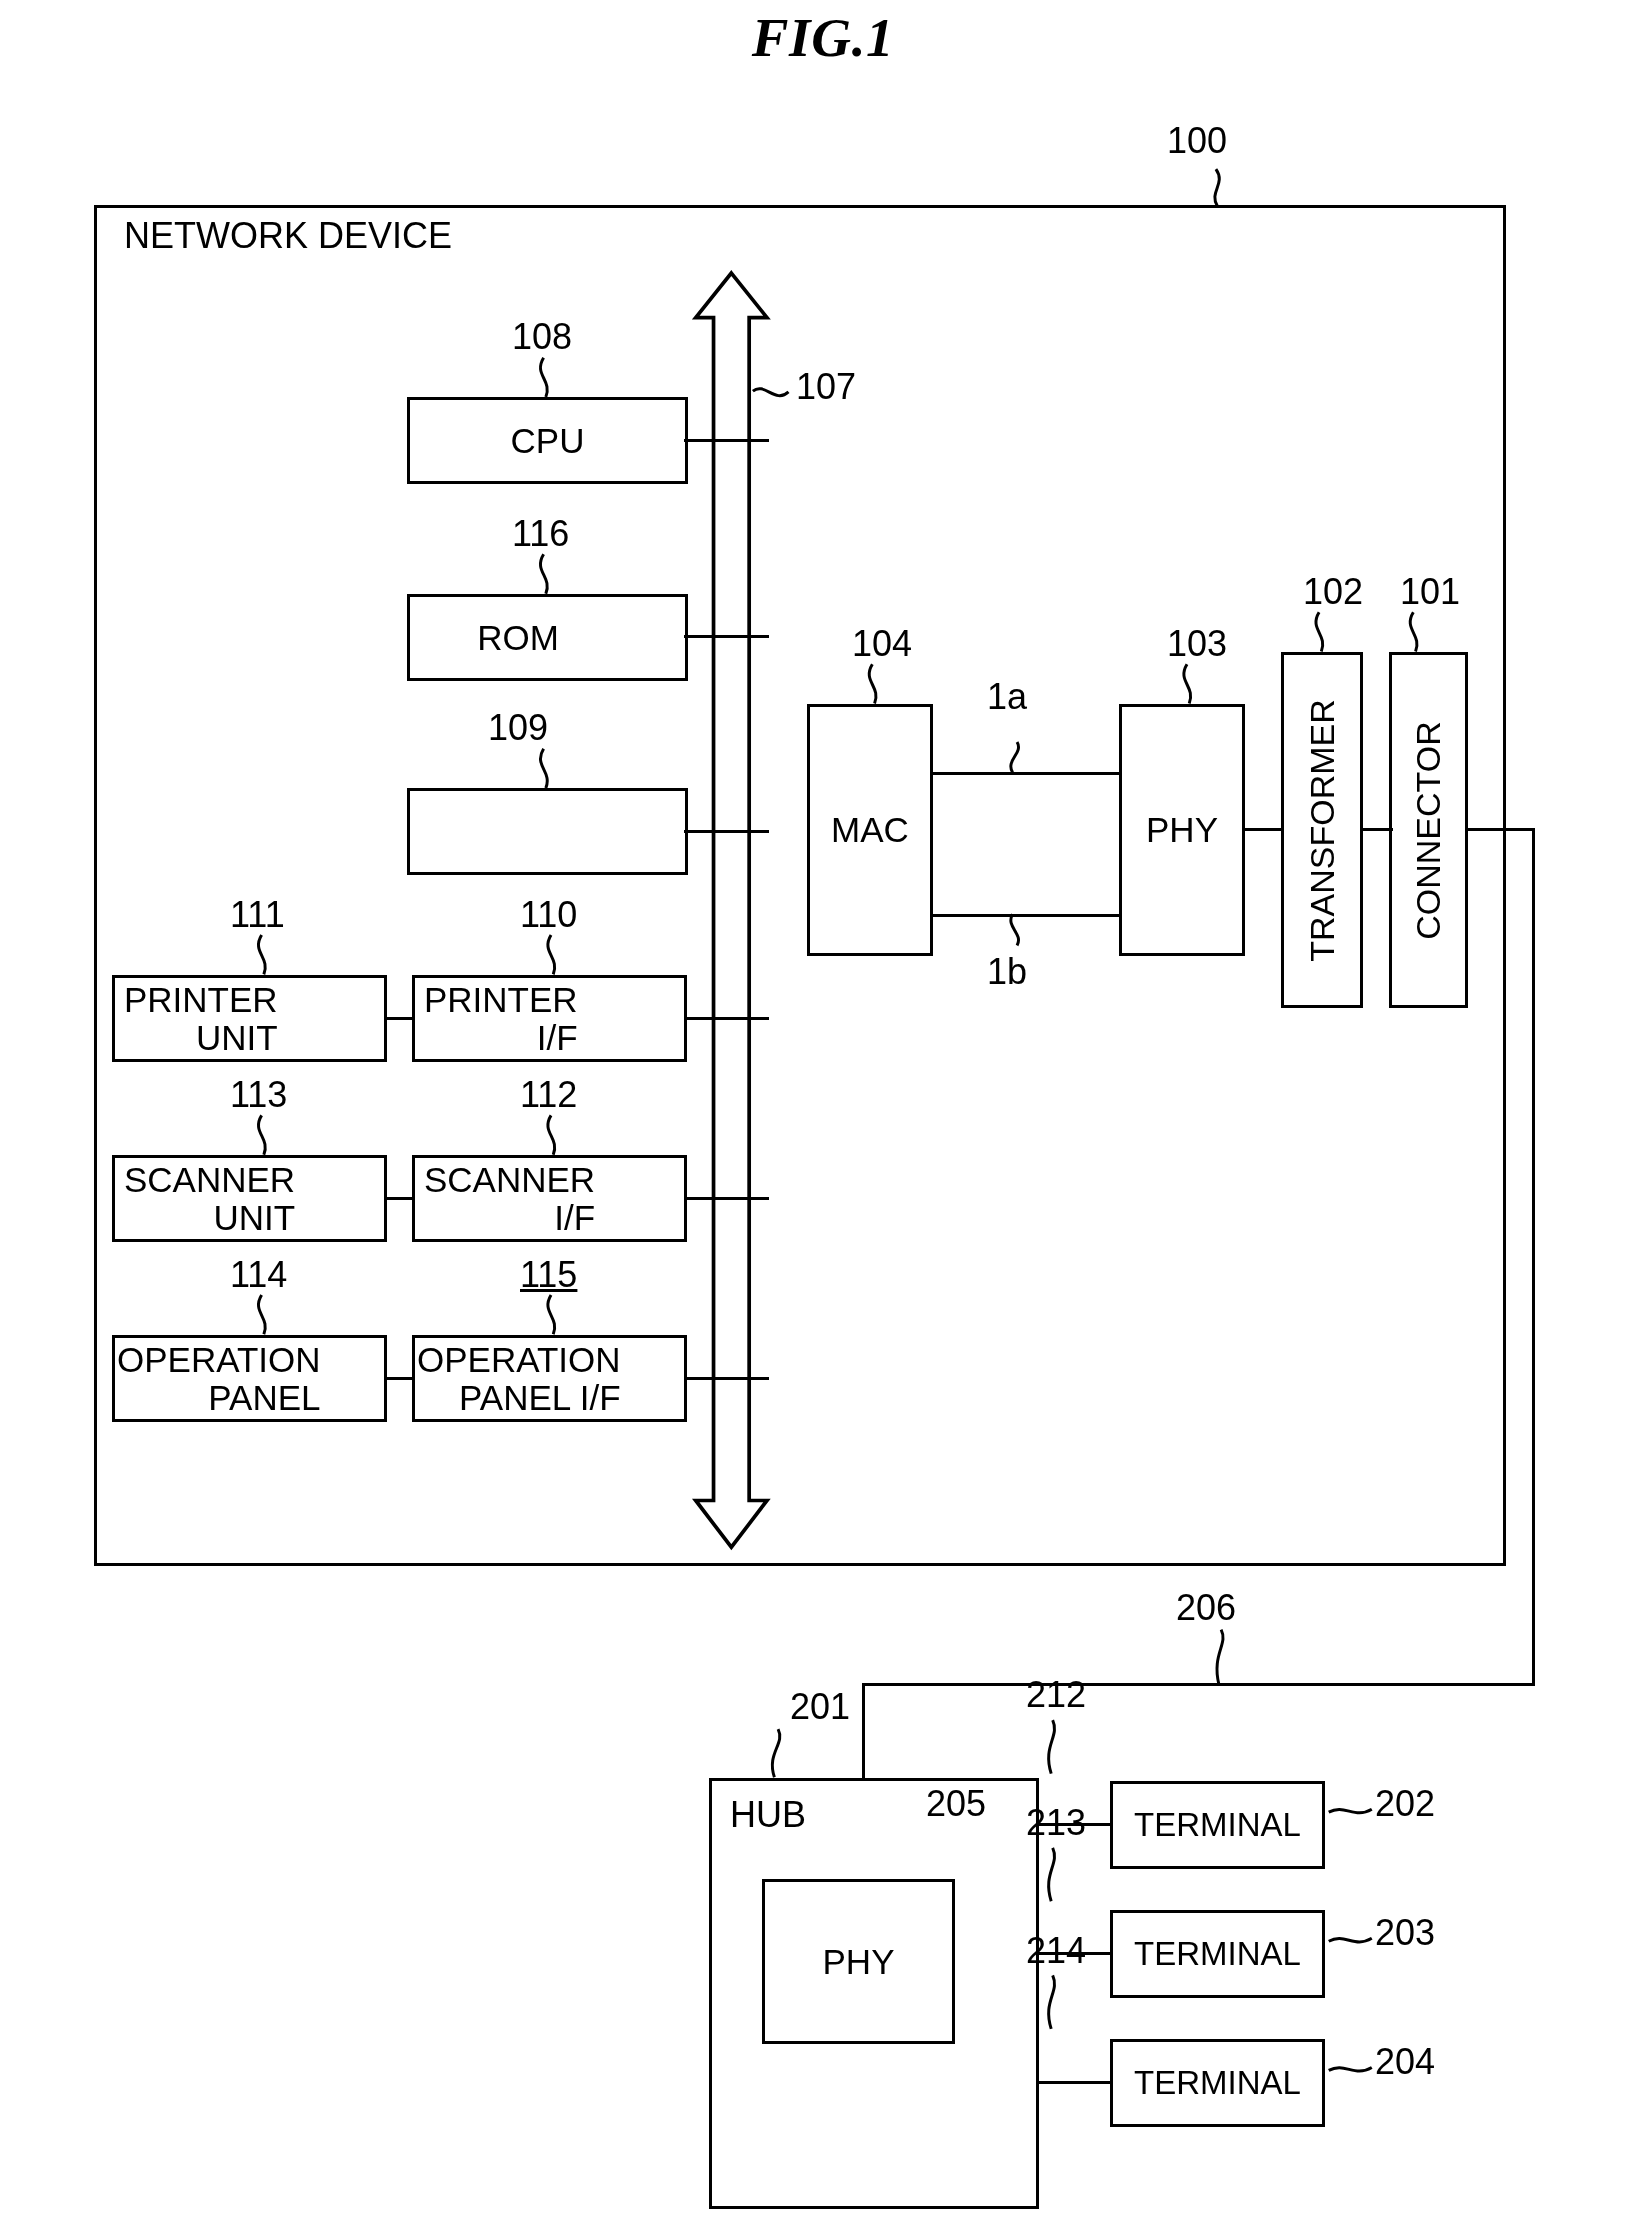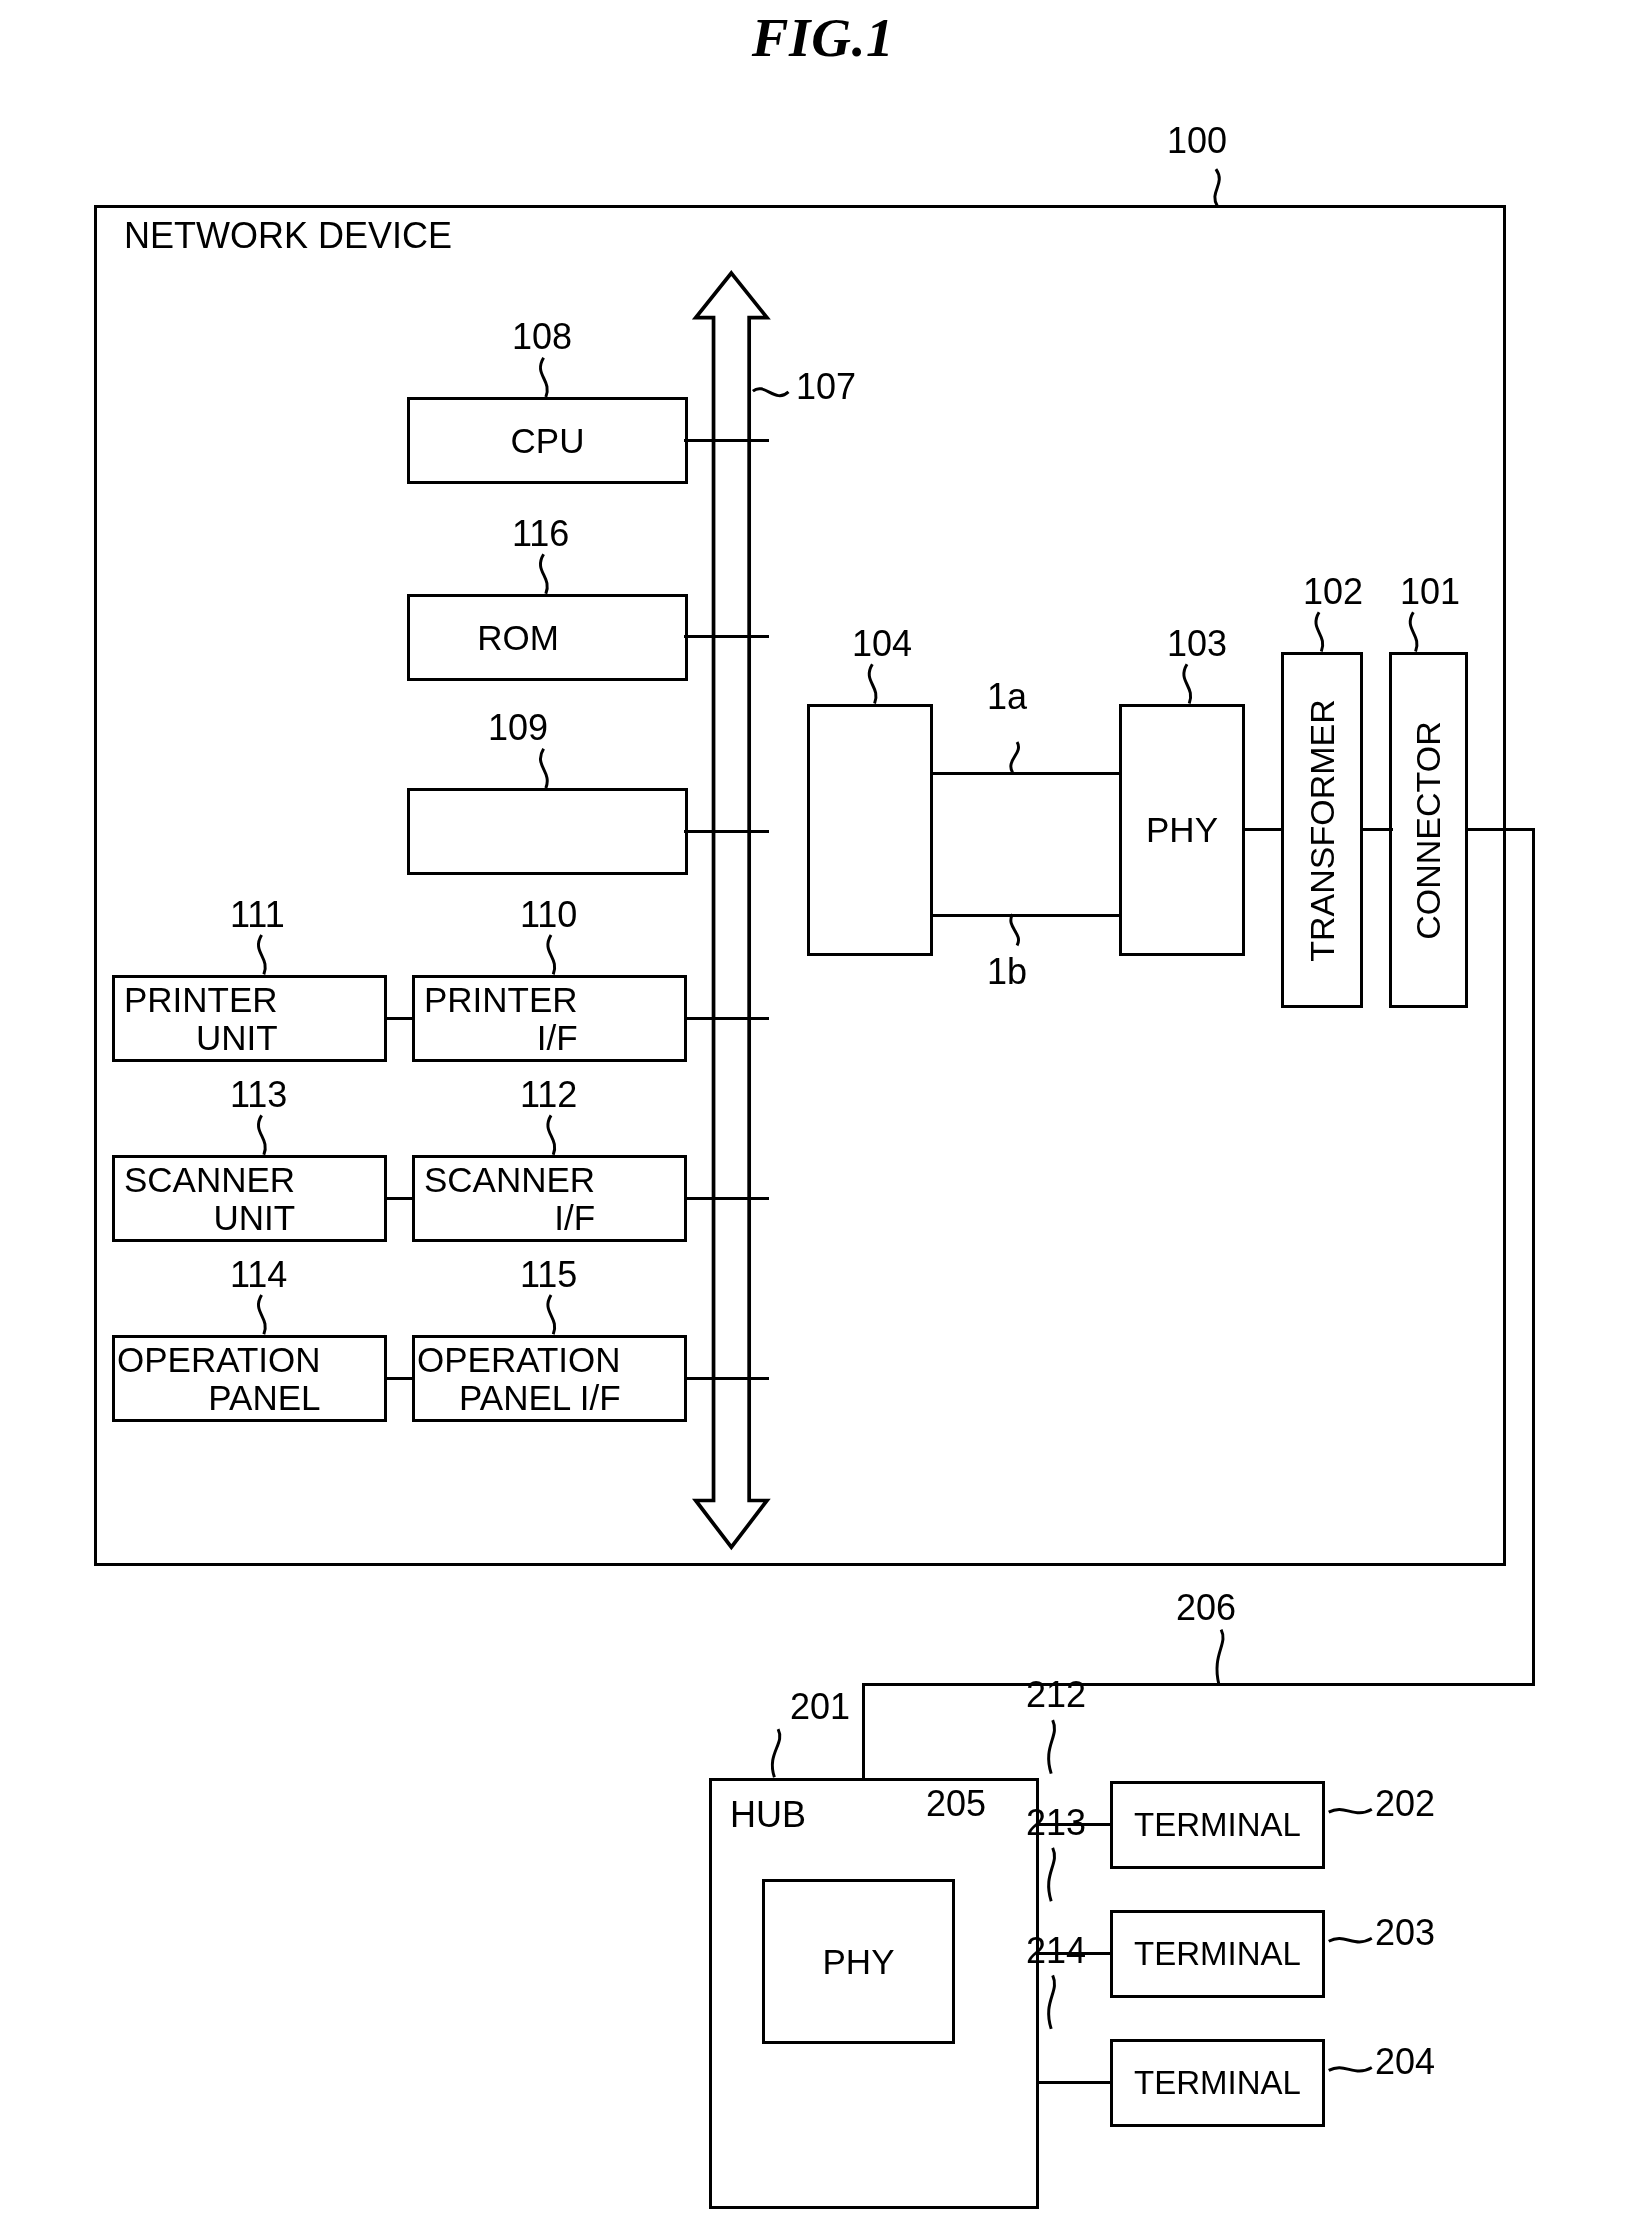--- a/index.html
+++ b/index.html
@@ -185,30 +185,31 @@
 I/F</div>
 
   <div class="hline" style="left:384px;top:1197px;width:30px;"></div>
   <div class="hline" style="left:684px;top:1197px;width:85px;"></div>
 
   <div class="ref" style="left:230px;top:1257px;">114</div>
   <div class="box" style="left:112px;top:1335px;width:275px;height:87px;"></div>
   <div class="boxlabel-l" style="left:117px;top:1335px;width:269px;height:87px;">OPERATION
 PANEL</div>
 
-  <div class="ref" style="left:520px;top:1257px;">115</div>
+  <div class="ref" style="left:520px;top:1257px;text-decoration:underline;">115</div>
   <div class="box" style="left:412px;top:1335px;width:275px;height:87px;"></div>
   <div class="boxlabel-l" style="left:417px;top:1335px;width:269px;height:87px;">OPERATION
 PANEL I/F</div>
 
   <div class="hline" style="left:384px;top:1377px;width:30px;"></div>
   <div class="hline" style="left:684px;top:1377px;width:85px;"></div>
 
   <div class="ref" style="left:852px;top:626px;">104</div>
   <div class="box" style="left:807px;top:704px;width:126px;height:252px;"></div>
+  <div class="boxlabel-c" style="left:807px;top:704px;width:126px;height:252px;">MAC</div>
 
   <div class="ref" style="left:1167px;top:626px;">103</div>
   <div class="box" style="left:1119px;top:704px;width:126px;height:252px;"></div>
   <div class="boxlabel-c" style="left:1119px;top:704px;width:126px;height:252px;">PHY</div>
 
   <div class="hline" style="left:930px;top:772px;width:192px;"></div>
   <div class="hline" style="left:930px;top:914px;width:192px;"></div>
   <div class="ref" style="left:987px;top:679px;">1a</div>
   <div class="ref" style="left:987px;top:954px;">1b</div>
 

